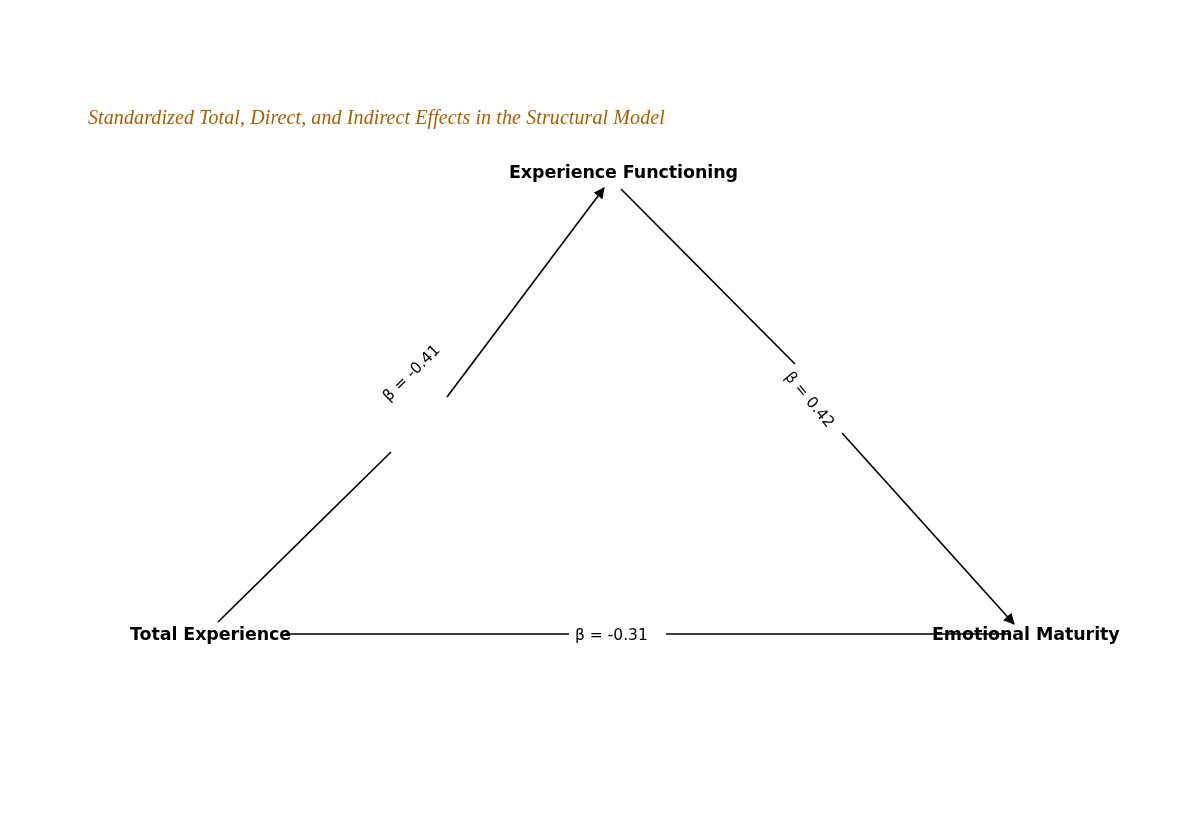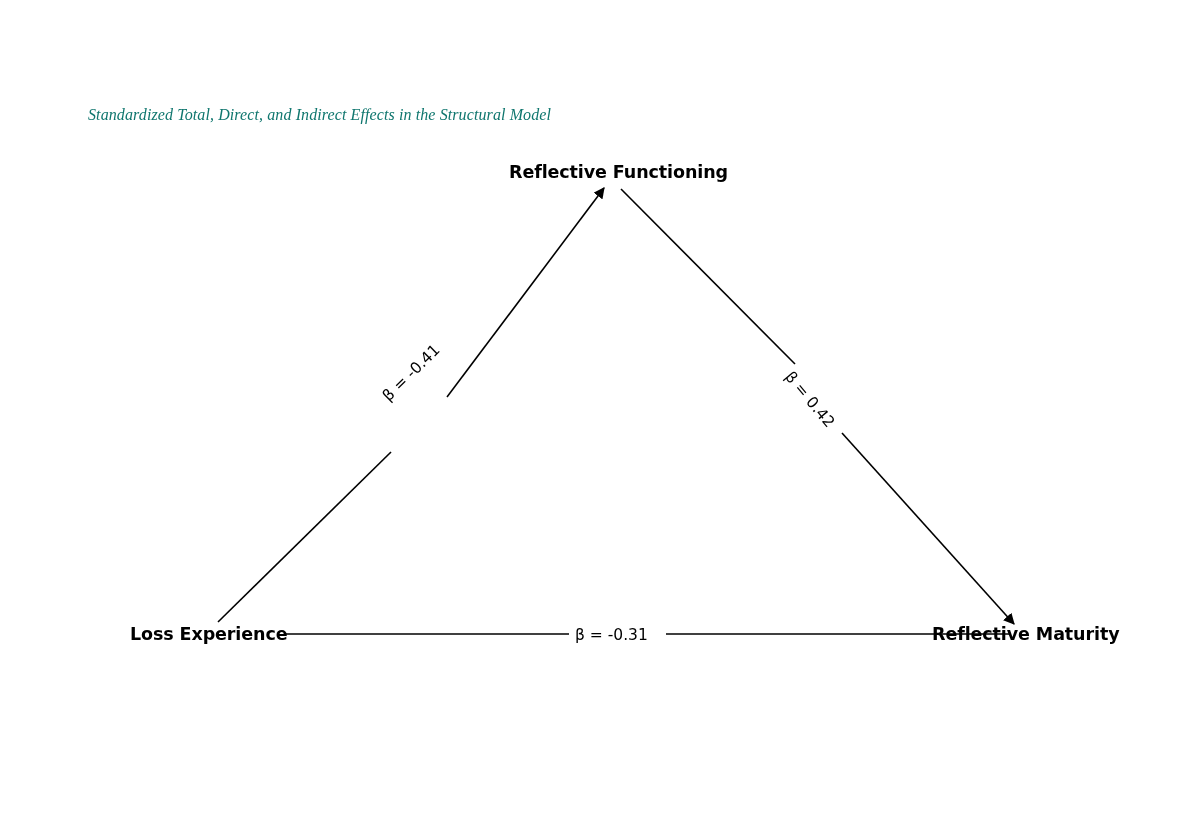--- a/index.html
+++ b/index.html
@@ -21,22 +21,22 @@
     top: 0;
     width: 1187px;
     height: 836px;
   }
   .diagram-title {
     position: absolute;
     left: 88px;
     top: 106px;
     font-family: "Liberation Serif", serif;
     font-style: italic;
-    font-size: 16px;
-    color: #0f766e;
+    font-size: 20px;
+    color: #a16207;
     white-space: nowrap;
     letter-spacing: 0.1px;
   }
   .node-label {
     position: absolute;
     font-family: "DejaVu Sans", sans-serif;
     font-weight: bold;
     font-size: 17.5px;
     color: #000000;
     white-space: nowrap;
@@ -102,23 +102,23 @@
   </g>
 
   <g>
     <line x1="285" y1="634" x2="569" y2="634" stroke="#000000" stroke-width="1.6"></line>
     <line x1="666" y1="634" x2="1010" y2="634" stroke="#000000" stroke-width="1.6"></line>
   </g>
 </svg>
 
 <div class="diagram-title">Standardized Total, Direct, and Indirect Effects in the Structural Model</div>
 
-<div class="node-label" id="node-reflective-functioning">Reflective Functioning</div>
+<div class="node-label" id="node-reflective-functioning">Experience Functioning</div>
 
-<div class="node-label" id="node-loss-experience">Loss Experience</div>
+<div class="node-label" id="node-loss-experience">Total Experience</div>
 
-<div class="node-label" id="node-emotional-maturity">Reflective Maturity</div>
+<div class="node-label" id="node-emotional-maturity">Emotional Maturity</div>
 
 <div class="edge-label" id="edge-label-a">β = -0.41</div>
 
 <div class="edge-label" id="edge-label-b">β = 0.42</div>
 
 <div class="edge-label" id="edge-label-c">β = -0.31</div>
 
 </body></html>

